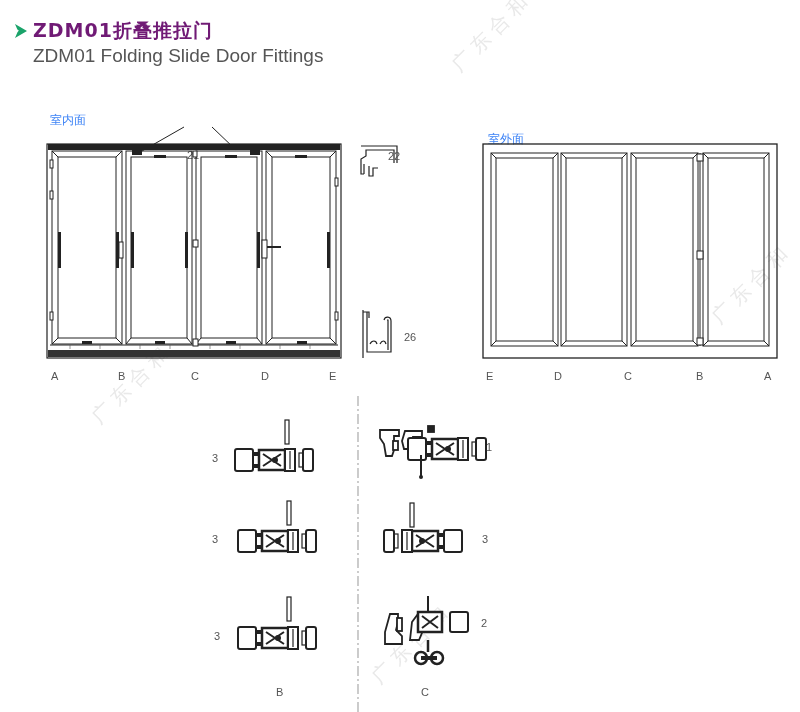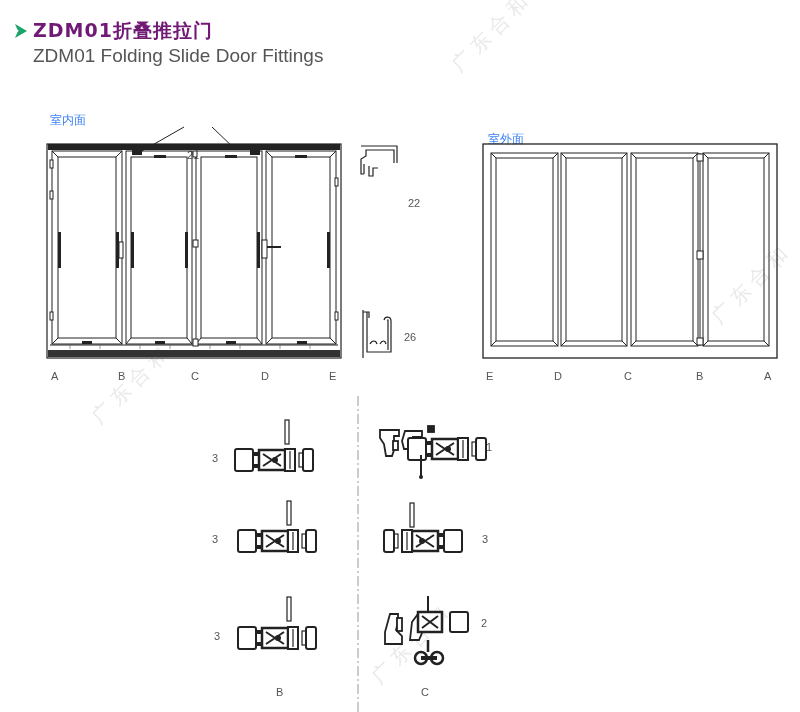--- a/index.html
+++ b/index.html
@@ -113,21 +113,21 @@
   <g fill="none" stroke="#222" stroke-width="1.2">
     <path d="M361 146 H397 V163 M394 163 V150 H366 V156 L361 159 V174 H364 M369 166 V176 L373 176 V168 L378 168"></path>
     <path d="M364 164 V174"></path>
   </g>
 
   <g fill="none" stroke="#222" stroke-width="1.2">
     <path d="M363 310 V358 M367 312 V352 H391 V321 C391 316 385 316 384 320 M387 320 H388 V350"></path>
     <path d="M363 312 H369 V318 M370 344 C372 340 376 340 377 344 M380 344 C382 340 385 340 386 344"></path>
   </g>
 </svg>
-<div class="abs num" style="left:408px; top:150px;margin-top:47px;">22</div>
+<div class="abs num" style="left:388px; top:150px;">22</div>
 <div class="abs num" style="left:404px; top:331px;">26</div>
 
 <div class="abs axis" style="left:51px; top:370px;">A</div>
 <div class="abs axis" style="left:118px; top:370px;">B</div>
 <div class="abs axis" style="left:191px; top:370px;">C</div>
 <div class="abs axis" style="left:261px; top:370px;">D</div>
 <div class="abs axis" style="left:329px; top:370px;">E</div>
 
 <div class="abs label" style="left:488px; top:112px;margin-top:19px;">室外面</div>
 <svg style="left:0; top:0;" width="800" height="712">

